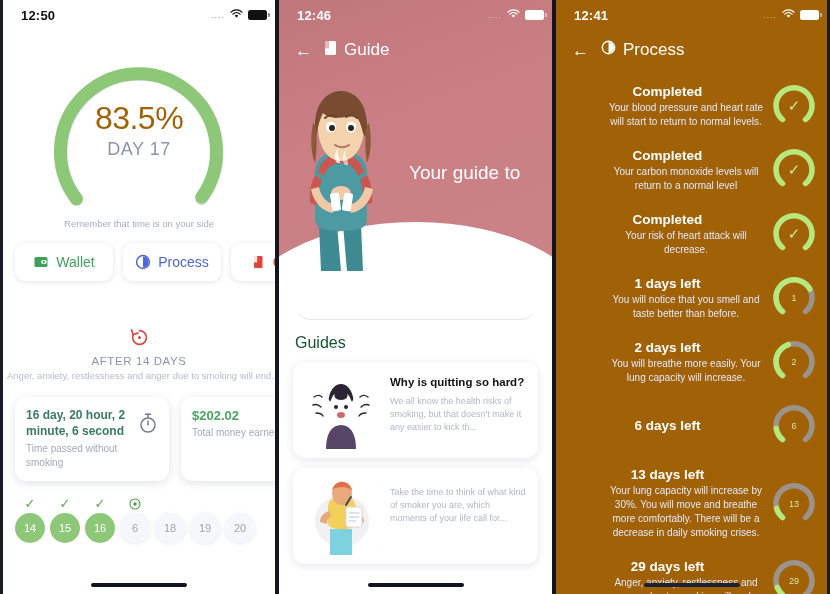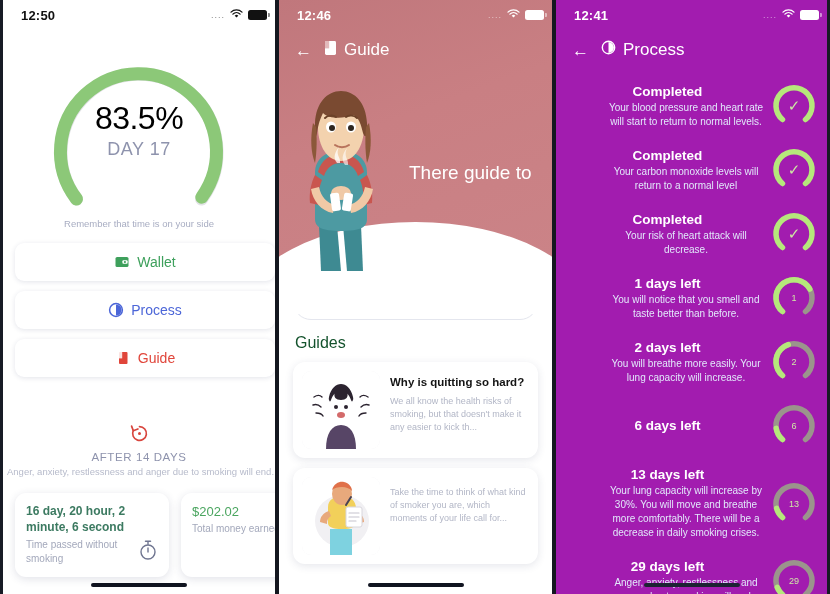--- a/index.html
+++ b/index.html
@@ -24,47 +24,47 @@
   .battery::after { content:""; position:absolute; right:-3px; top:3px; width:2px; height:4px; border-radius:0 1px 1px 0; background:currentColor; opacity:.5; }
   .wifi { font-size:12px; line-height:1; }
 
   .dark-text { color:#111; }
   .light-text { color:#fff; }
 
   
   .p1 { background:#ffffff; }
   .gauge-wrap { position:relative; width:220px; height:190px; margin: 8px auto 0; }
   .gauge-center { position:absolute; left:0; right:0; top:62px; text-align:center; }
-  .gauge-pct { font-size:32px; color:#000000; letter-spacing:-0.5px; font-weight:400;text-align:center;}
+  .gauge-pct { font-size:32px; color:#a16207; letter-spacing:-0.5px; font-weight:400;text-align:center;}
   .gauge-day { font-size:18px; color:#8e93ad; margin-top:2px; letter-spacing:.5px;}
   .gauge-note { text-align:center; font-size:9.5px; color:#a8adc2; margin-top:-10px; }
 
-  .quick-row { display:flex; gap:10px; padding: 14px 0 0 12px; flex-direction: column; }
+  .quick-row { display:flex; gap:10px; padding: 14px 0 0 12px; }
   .quick-btn {
     flex: 0 0 auto; height:38px; min-width:98px; background:#fff; border-radius:9px;
     box-shadow: 0 1px 5px rgba(40,50,90,.13); display:flex; align-items:center; justify-content:center; gap:7px;
     font-size:14px;
   }
   .qb-wallet { color:#3ea05c; }
   .qb-process { color:#4c66d8; }
   .qb-guide { color:#e0453a; }
   .qicon { width:16px; height:16px; display:inline-block; flex:0 0 auto; }
 
   .after-block { text-align:center; margin-top:46px; }
   .refresh-ico { display:inline-block; }
   .after-title { font-size:11.5px; color:#8e93ad; letter-spacing:.6px; margin-top:3px;}
   .after-desc { font-size:9.5px; color:#b7bbcb; margin-top:3px; padding:0 4px; white-space:nowrap;}
 
   .stat-row { display:flex; gap:12px; padding: 16px 10px 0 12px; }
   .stat-card { background:#fff; border-radius:11px; box-shadow:0 2px 8px rgba(40,50,90,.14); padding:11px 11px 12px; flex:0 0 auto; }
-  .stat-card.time { width:154px; display:flex; gap:10px;align-items:flex-end; }
+  .stat-card.time { width:154px; display:flex; gap:10px; }
   .stat-card.money { width:132px; }
   .st-big { font-size:12px; color:#3c7a61; font-weight:700; line-height:1.3; }
   .st-sub { font-size:10px; color:#a3a8bb; line-height:1.35; margin-top:3px;}
-  .money-amt { font-size:13px; color:#4aa55f; font-weight:400; }
+  .money-amt { font-size:13px; color:#4aa55f; font-weight:700; }
   .stopwatch { flex:0 0 auto; margin-top:4px; }
 
   .days-row { display:flex; gap:5px; padding: 16px 10px 0 12px; align-items:flex-end;}
   .day-item { width:30px; display:flex; flex-direction:column; align-items:center; gap:3px;}
   .day-mark { height:13px; display:flex; align-items:center; justify-content:center; }
   .day-pill { width:30px; height:30px; border-radius:50%; display:flex; align-items:center; justify-content:center; font-size:11px; }
   .day-pill.done { background:#8cc878; color:#fff; }
   .day-pill.todo { background:#f6f7fa; color:#9fa4b7; box-shadow:0 1px 4px rgba(40,50,90,.10); }
   .tick { color:#5ba34e; font-size:13px; line-height:1;}
 
@@ -82,21 +82,21 @@
   .search-ph { color:#a7abbb; font-size:11.5px; }
   .guides-head { margin:14px 0 8px 16px; font-size:16px; color:#14532d; }
 
   .gcard { margin:10px 14px 0; background:#fff; border-radius:12px; box-shadow:0 2px 9px rgba(40,50,90,.12); display:flex; gap:10px; padding:9px 12px 9px 9px; height:96px; overflow:hidden;}
   .gthumb { width:78px; flex:0 0 auto; border-radius:9px; overflow:hidden; background:#f3f2f5; position:relative;}
   .gbody { flex:1; min-width:0; padding-top:4px;}
   .gtitle { font-size:11.5px; color:#141414; font-weight:700; line-height:1.3;}
   .gdesc { font-size:9px; color:#b2b6c6; line-height:1.45; margin-top:5px;}
 
   
-  .p3 { background:#a21caf; }
+  .p3 { background:#a16207; }
   .p3-nav { height:40px; display:flex; align-items:center; gap:12px; padding:0 16px; color:#fff; }
   .proc-list { padding: 4px 0 0; }
   .proc-item { display:flex; align-items:center; gap:6px; padding: 9px 10px 9px 14px; }
   .proc-text { flex:1; text-align:center; color:#fff; }
   .proc-title { font-size:13.5px; font-weight:700; margin-bottom:2px; }
   .proc-desc { font-size:10px; color:#e2e8fb; line-height:1.4;margin-left:37px; }
   .proc-ring { flex:0 0 auto; width:46px; height:46px; position:relative; }
   .ring-label { position:absolute; inset:0; display:flex; align-items:center; justify-content:center; font-size:9px; color:#cfe9a6;}
   .ring-check { position:absolute; inset:0; display:flex; align-items:center; justify-content:center; color:#cdeaa3; font-size:15px;}
 
@@ -297,21 +297,21 @@
           <path d="M40 43c3-3 8-3 11-1M61 42c3-2 8-2 11 1" stroke="#6b4228" stroke-width="2" fill="none" stroke-linecap="round"></path>
           <path d="M50 70c4 3 10 3 14 0" stroke="#b8735c" stroke-width="2" fill="none" stroke-linecap="round"></path>
           <path d="M34 112c2 10 8 16 16 18l-2 8c-12-2-20-12-22-24z" fill="#f0c9a6"></path>
           <path d="M80 112c-2 10-8 16-16 18l2 8c12-2 20-12 22-24z" fill="#f0c9a6"></path>
           <rect x="46" y="118" width="9" height="18" rx="2" fill="#fff" transform="rotate(-8 50 127)"></rect>
           <rect x="58" y="118" width="9" height="18" rx="2" fill="#fff" transform="rotate(9 62 127)"></rect>
           <path d="M52 88c-5-6-1-12 2-16-4 8 2 10 1 16z" fill="#fff" opacity=".75"></path>
           <path d="M60 90c-5-7-1-13 2-17-4 9 2 11 1 17z" fill="#fff" opacity=".6"></path>
         </svg>
         <div class="hero-text">
-          <div>There guide to</div>
+          <div>Your guide to</div>
         </div>
       </div>
     </div>
 
     <div class="search-bar">
       <span>
         <svg width="13" height="13" viewBox="0 0 13 13">
             <circle cx="5.4" cy="5.4" r="4" fill="none" stroke="#9aa0b0" stroke-width="1.3"></circle>
             <path d="M8.4 8.4 12 12" stroke="#9aa0b0" stroke-width="1.3" stroke-linecap="round"></path>
           </svg>

